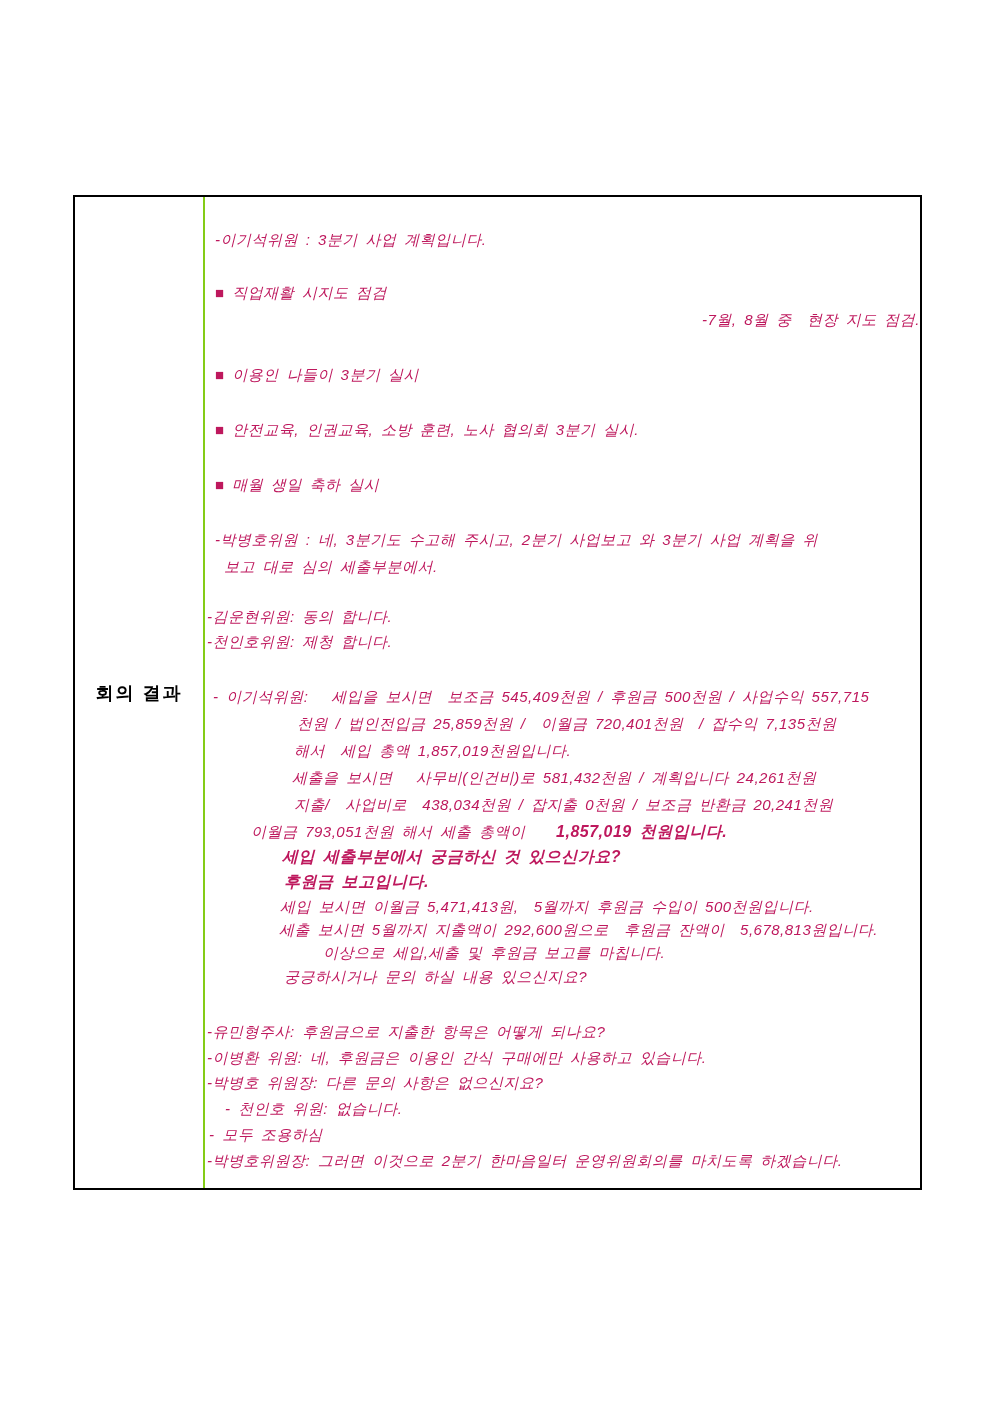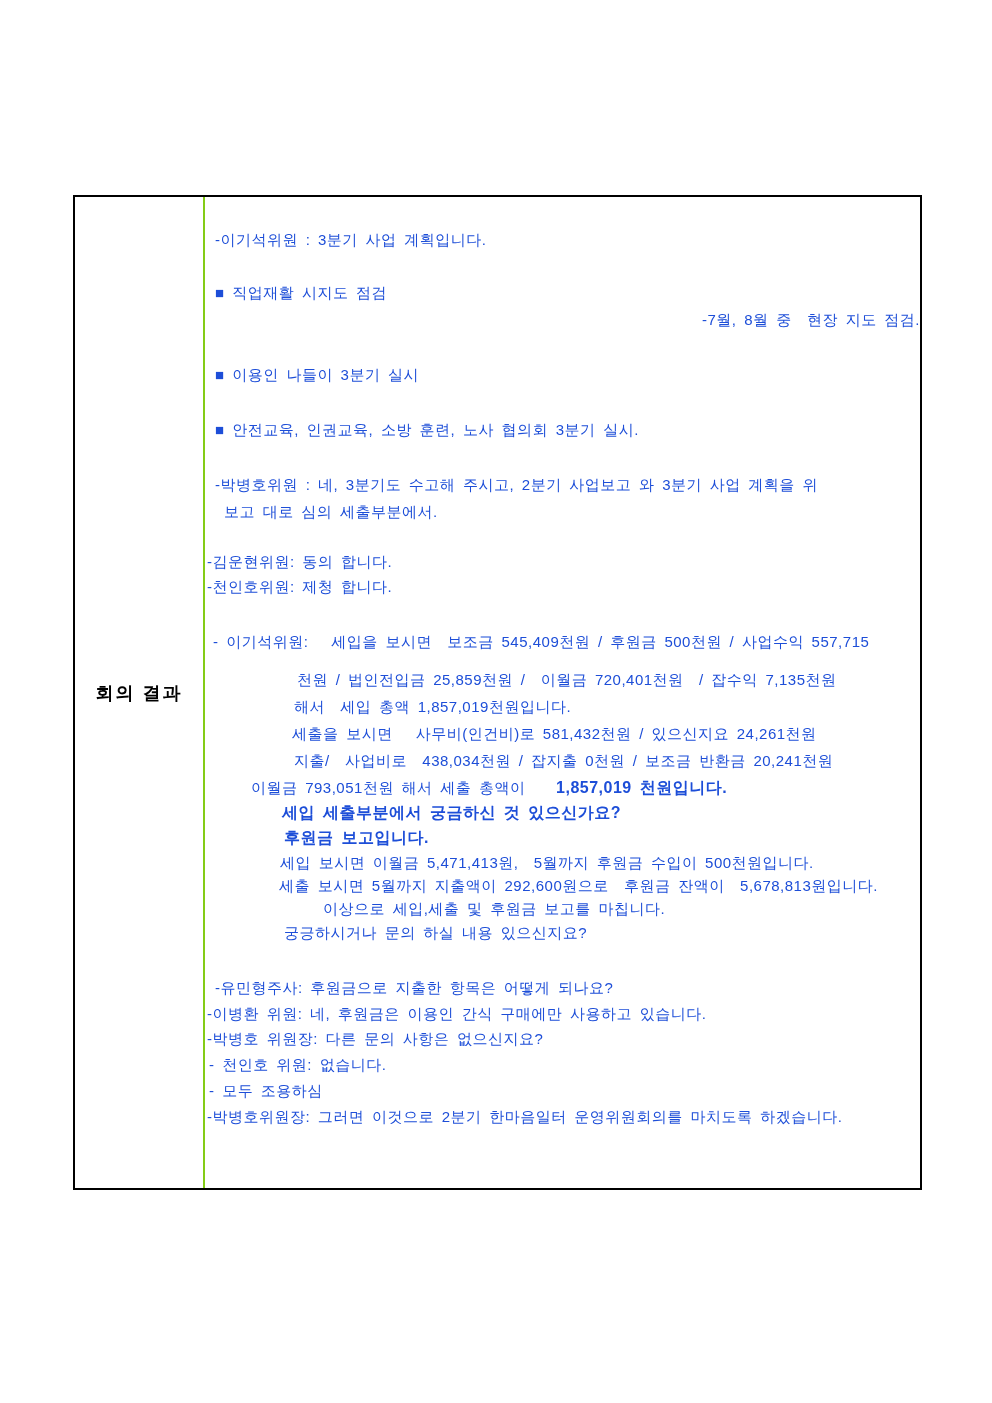--- a/index.html
+++ b/index.html
@@ -43,21 +43,22 @@
   .content-cell {
     flex: 1 1 auto;
     overflow: hidden;
   }
   .line {
     white-space: pre;
     font-size: 15px;
     line-height: 20px;
     letter-spacing: 0.5px;
     word-spacing: 3px;
-    color: #1d4ed8;
+    color: #be185d;
+    font-style: italic;
   }
   .line span { white-space: pre; }
   .bold {
     font-weight: bold;
     font-size: 16px;
   }
 </style>
 </head>
 <body>
 
@@ -66,38 +67,39 @@
     <div class="label-cell">
       <span class="label-text">회의 결과</span>
     </div>
     <div class="content-cell">
       <div>
           <div class="line" style="margin-top: 33px; padding-left: 10px;"><span>-이기석위원 : 3분기 사업 계획입니다.</span></div>
           <div class="line" style="margin-top: 33px; padding-left: 10px;"><span>■ 직업재활 시지도 점검</span></div>
           <div class="line" style="margin-top: 7px; padding-left: 18px; text-align: right;"><span>-7월, 8월 중  현장 지도 점검.</span></div>
           <div class="line" style="margin-top: 35px; padding-left: 10px;"><span>■ 이용인 나들이 3분기 실시</span></div>
           <div class="line" style="margin-top: 35px; padding-left: 10px;"><span>■ 안전교육, 인권교육, 소방 훈련, 노사 협의회 3분기 실시.</span></div>
+          <div class="line" style="margin-top: 35px; padding-left: 10px;"><span>■ 매월 생일 축하 실시</span></div>
           <div class="line" style="margin-top: 35px; padding-left: 10px;"><span>-박병호위원 : 네, 3분기도 수고해 주시고, 2분기 사업보고 와 3분기 사업 계획을 위</span></div>
           <div class="line" style="margin-top: 7px; padding-left: 19px;"><span>보고 대로 심의 세출부분에서.</span></div>
           <div class="line" style="margin-top: 30px; padding-left: 2px;"><span>-김운현위원: 동의 합니다.</span></div>
           <div class="line" style="margin-top: 5px; padding-left: 2px;"><span>-천인호위원: 제청 합니다.</span></div>
           <div class="line" style="margin-top: 35px; padding-left: 8px;"><span>- 이기석위원:   세입을 보시면  보조금 545,409천원 / 후원금 500천원 / 사업수익 557,715</span></div>
-          <div class="line" style="margin-top: 18px; padding-left: 92px;"><span>천원 / 법인전입금 25,859천원 /  이월금 720,401천원  / 잡수익 7,135천원</span></div>
+          <div class="line" style="margin-top: 7px; padding-left: 92px;"><span>천원 / 법인전입금 25,859천원 /  이월금 720,401천원  / 잡수익 7,135천원</span></div>
           <div class="line" style="margin-top: 7px; padding-left: 89px;"><span>해서  세입 총액 1,857,019천원입니다.</span></div>
-          <div class="line" style="margin-top: 7px; padding-left: 87px;"><span>세출을 보시면   사무비(인건비)로 581,432천원 / 있으신지요 24,261천원</span></div>
+          <div class="line" style="margin-top: 7px; padding-left: 87px;"><span>세출을 보시면   사무비(인건비)로 581,432천원 / 계획입니다 24,261천원</span></div>
           <div class="line" style="margin-top: 7px; padding-left: 89px;"><span>지출/  사업비로  438,034천원 / 잡지출 0천원 / 보조금 반환금 20,241천원</span></div>
           <div class="line" style="margin-top: 7px; padding-left: 46px;"><span>이월금 793,051천원 해서 세출 총액이    </span><span class="bold">1,857,019 천원입니다.</span></div>
           <div class="line" style="margin-top: 5px; padding-left: 77px;"><span class="bold">세입 세출부분에서 궁금하신 것 있으신가요?</span></div>
           <div class="line" style="margin-top: 5px; padding-left: 79px;"><span class="bold">후원금 보고입니다.</span></div>
           <div class="line" style="margin-top: 5px; padding-left: 75px;"><span>세입 보시면 이월금 5,471,413원,  5월까지 후원금 수입이 500천원입니다.</span></div>
           <div class="line" style="margin-top: 3px; padding-left: 74px;"><span>세출 보시면 5월까지 지출액이 292,600원으로  후원금 잔액이  5,678,813원입니다.</span></div>
           <div class="line" style="margin-top: 3px; padding-left: 118px;"><span>이상으로 세입,세출 및 후원금 보고를 마칩니다.</span></div>
           <div class="line" style="margin-top: 4px; padding-left: 79px;"><span>궁긍하시거나 문의 하실 내용 있으신지요?</span></div>
-          <div class="line" style="margin-top: 35px; padding-left: 10px;"><span>-유민형주사: 후원금으로 지출한 항목은 어떻게 되나요?</span></div>
+          <div class="line" style="margin-top: 35px; padding-left: 2px;"><span>-유민형주사: 후원금으로 지출한 항목은 어떻게 되나요?</span></div>
           <div class="line" style="margin-top: 6px; padding-left: 2px;"><span>-이병환 위원: 네, 후원금은 이용인 간식 구매에만 사용하고 있습니다.</span></div>
           <div class="line" style="margin-top: 5px; padding-left: 2px;"><span>-박병호 위원장: 다른 문의 사항은 없으신지요?</span></div>
-          <div class="line" style="margin-top: 6px; padding-left: 4px;"><span>- 천인호 위원: 없습니다.</span></div>
+          <div class="line" style="margin-top: 6px; padding-left: 20px;"><span>- 천인호 위원: 없습니다.</span></div>
           <div class="line" style="margin-top: 6px; padding-left: 4px;"><span>- 모두 조용하심</span></div>
           <div class="line" style="margin-top: 6px; padding-left: 2px;"><span>-박병호위원장: 그러면 이것으로 2분기 한마음일터 운영위원회의를 마치도록 하겠습니다.</span></div>
         </div>
     </div>
   </div>
 </div>
 
 </body></html>

